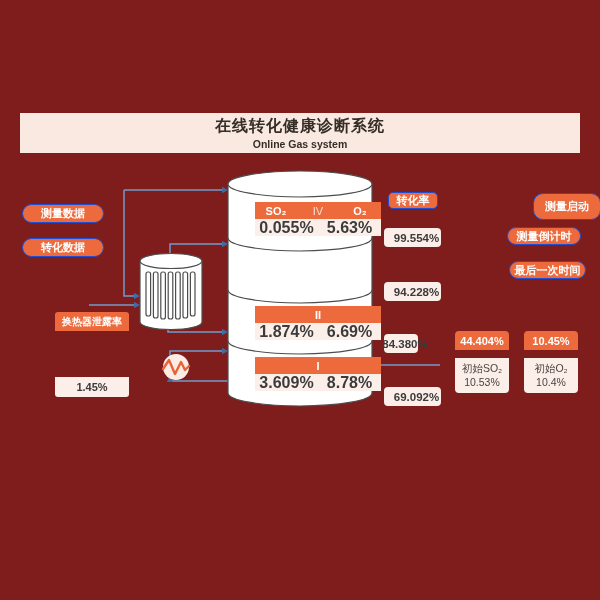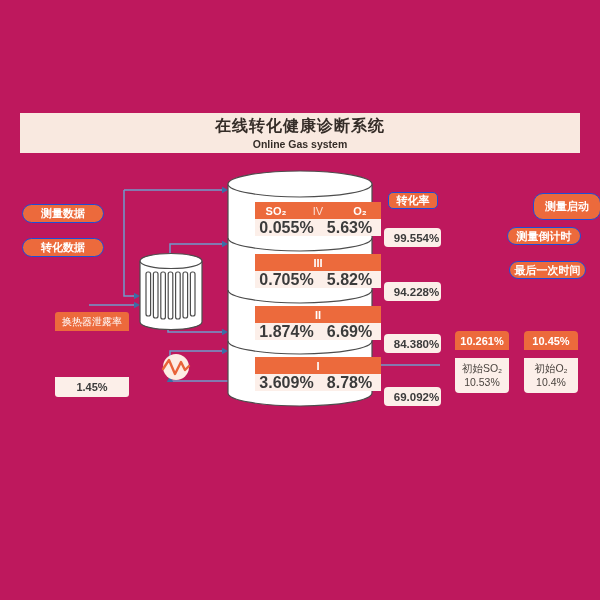--- a/index.html
+++ b/index.html
@@ -1,16 +1,16 @@
 <!DOCTYPE html>
 <html><head>
 <meta charset="utf-8">
 <style>
   html,body{margin:0;padding:0;background:#fff;}
-  .canvas{position:relative;width:600px;height:600px;background:#be185d;overflow:hidden;
+  .canvas{position:relative;width:600px;height:600px;background:#7f1d1d;overflow:hidden;
           font-family:"Liberation Sans", sans-serif;color:#3b3531;}
   .abs{position:absolute;}
   .title-band{left:20px;top:113px;width:560px;height:40px;background:#f9e9e0;text-align:center;}
   .title-zh{font-size:16px;font-weight:bold;color:#352d28;padding-top:3px;letter-spacing:1px;}
   .title-en{font-size:10.5px;font-weight:bold;color:#352d28;margin-top:1px;}
   .pill{background:#ec6a3c;border:1px solid #1d4ed8;border-radius:10px;color:#fff;
         font-size:11px;font-weight:bold;display:flex;align-items:center;justify-content:center;
         box-sizing:border-box;cursor:pointer;}
   .chip{background:#fcefe9;border-radius:4px;color:#3b3b3b;font-size:11.5px;font-weight:bold;
         display:flex;align-items:center;justify-content:center;box-sizing:border-box;padding-left:8px;}
@@ -22,21 +22,21 @@
   .band-header .dim{opacity:.78;font-weight:normal;}
   .band-values{height:17px;background:#fcefe9;display:flex;align-items:center;}
   .band-values span{flex:1;text-align:center;font-size:16px;font-weight:bold;color:#3b3b3b;}
   .mini-card{width:54px;}
   .mini-card .head{height:19px;background:#ec6a3c;border-radius:4px 4px 0 0;color:#fff;
                    font-size:11px;font-weight:bold;display:flex;align-items:center;justify-content:center;}
   .mini-card .body{background:#fcefe9;border-radius:0 0 4px 4px;padding:3px 0 4px 0;text-align:center;
                    font-size:10.5px;color:#4a443f;line-height:14px;margin-top:8px;}
   .leak-card{left:55px;top:312px;width:74px;}
   .leak-card .head{height:19px;background:#ec6a3c;border-radius:3px 3px 0 0;color:#fff;font-size:10px;
-                   font-weight:normal;display:flex;align-items:center;justify-content:center;}
+                   font-weight:bold;display:flex;align-items:center;justify-content:center;}
   .leak-card .body{height:20px;background:#fcefe9;border-radius:0 0 3px 3px;display:flex;align-items:center;
                    justify-content:center;font-size:11px;font-weight:bold;color:#3b3b3b;margin-top:46px;}
   svg{position:absolute;left:0;top:0;}
 </style>
 </head>
 <body>
 
 <div class="canvas">
 
   <svg width="600" height="600">
@@ -110,56 +110,49 @@
         <span class="dim">IV</span>
         <span>O₂</span>
       </div>
     </div>
     <div class="band-values">
       <span>0.055%</span>
       <span>5.63%</span>
     </div>
   </div>
 
-  <div class="abs band" style="top:254px;">
-    <div class="band-header">III</div>
-    <div class="band-values">
-      <span>0.705%</span>
-      <span>5.82%</span>
-    </div>
-  </div>
 
   <div class="abs band" style="top:306px;">
     <div class="band-header">II</div>
     <div class="band-values">
       <span>1.874%</span>
       <span>6.69%</span>
     </div>
   </div>
 
   <div class="abs band" style="top:357px;">
     <div class="band-header">I</div>
     <div class="band-values">
       <span>3.609%</span>
       <span>8.78%</span>
     </div>
   </div>
 
   <div class="abs pill" style="left:388px;top:192px;width:50px;height:17px;border-radius:5px;">转化率</div>
   <div class="abs chip" style="left:384px;top:228px;width:57px;height:19px;">99.554%</div>
   <div class="abs chip" style="left:384px;top:282px;width:57px;height:19px;">94.228%</div>
-  <div class="abs chip" style="left:384px;top:334px;width:57px;height:19px;">84.380%</div>
+  <div class="abs chip" style="left:384px;top:334px;width:34px;height:19px;">84.380%</div>
   <div class="abs chip" style="left:384px;top:387px;width:57px;height:19px;">69.092%</div>
 
   <div class="abs pill" style="left:533px;top:193px;width:68px;height:27px;">测量启动</div>
   <div class="abs pill" style="left:507px;top:227px;width:74px;height:18px;">测量倒计时</div>
   <div class="abs pill" style="left:509px;top:261px;width:77px;height:18px;">最后一次时间</div>
 
   <div class="abs mini-card" style="left:455px;top:331px;">
-    <div class="head">10.261%</div>
+    <div class="head">44.404%</div>
     <div class="body">
       <div>初始SO₂</div>
       <div>10.53%</div>
     </div>
   </div>
 
   <div class="abs mini-card" style="left:524px;top:331px;">
     <div class="head">10.45%</div>
     <div class="body">
       <div>初始O₂</div>

